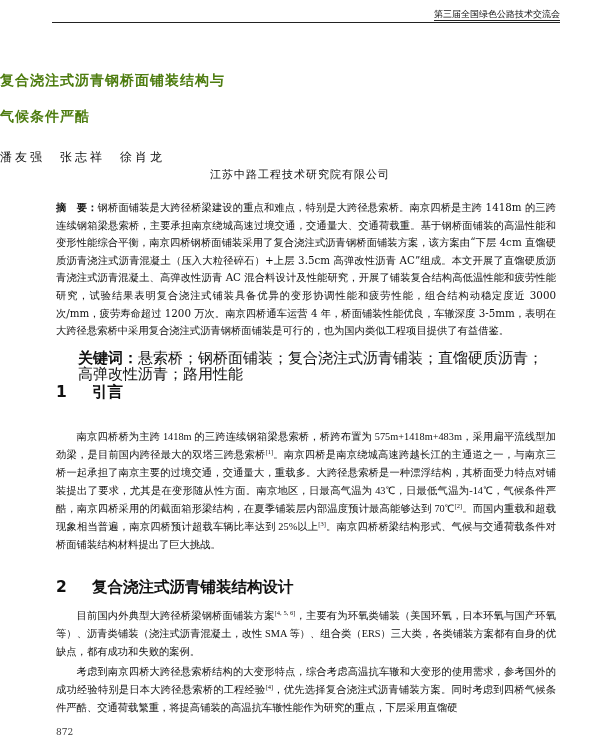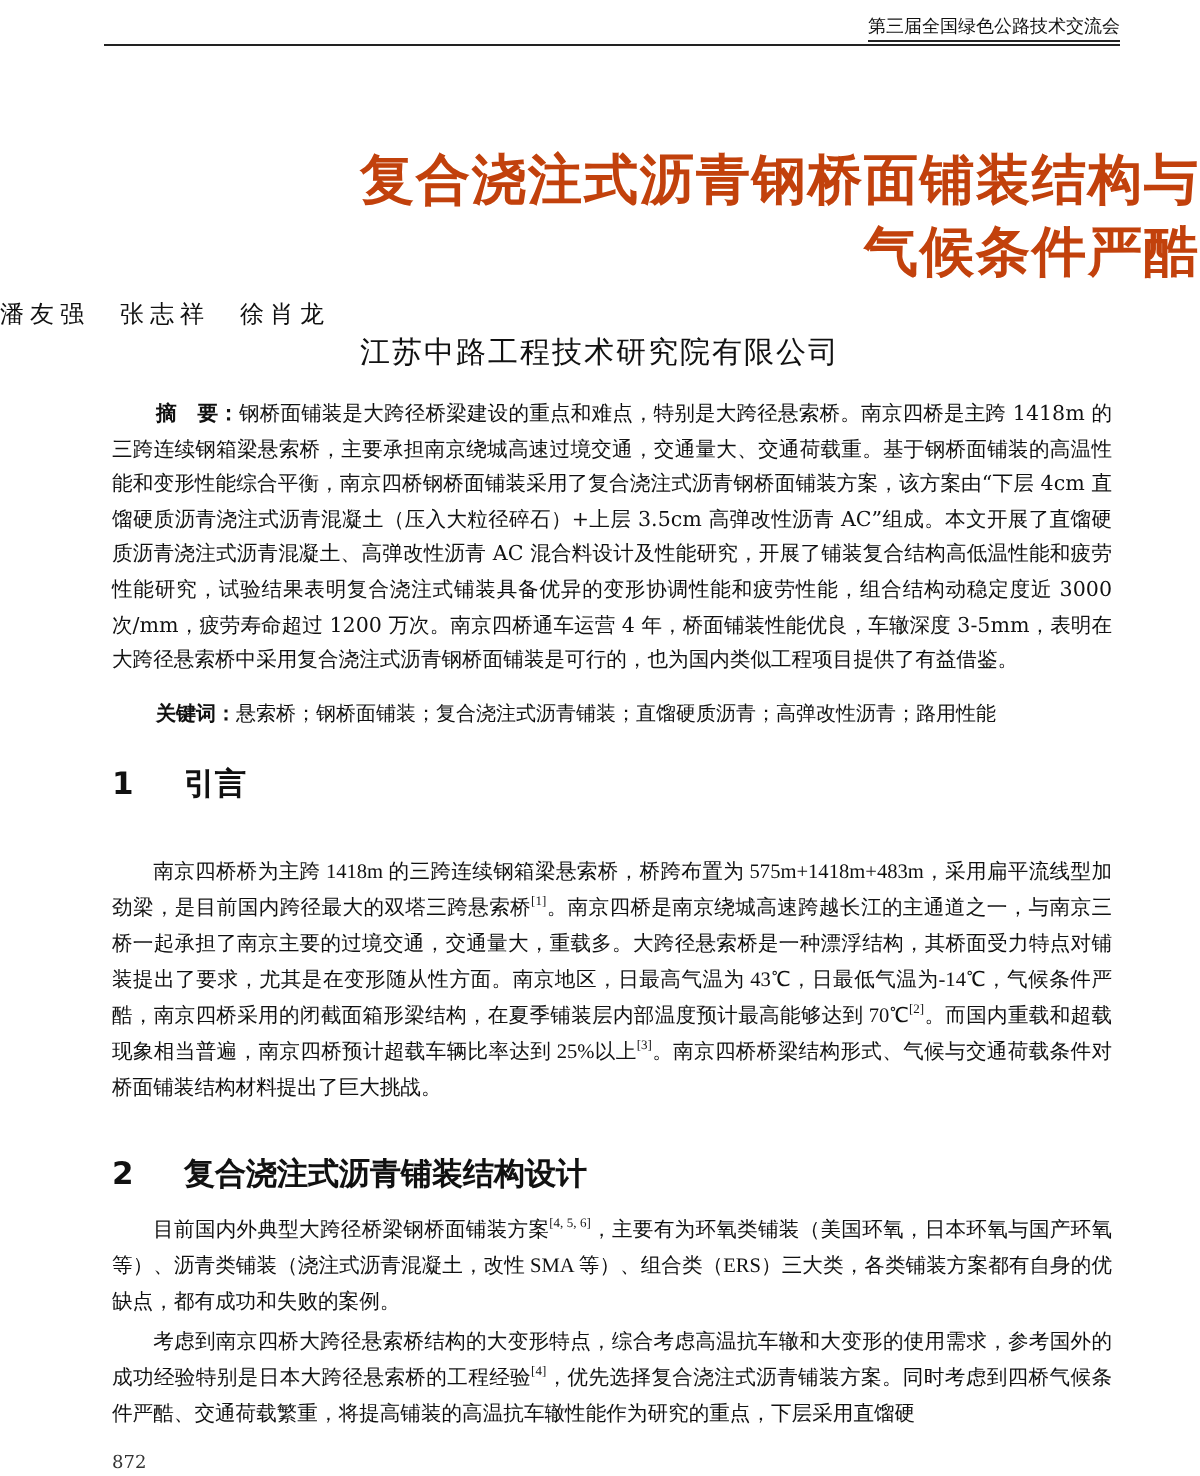--- a/index.html
+++ b/index.html
@@ -1,34 +1,34 @@
 <!DOCTYPE html>
 <html><head>
 <meta charset="utf-8">
 <style>
   html, body { margin: 0; padding: 0; background: #fff; }
   body { width: 600px; height: 738px; position: relative; overflow: hidden;
          font-family: "DejaVu Serif", "Liberation Serif", serif; color: #111; }
   .header { position: absolute; left: 52px; top: 8px; right: 40px; height: 14px;
             border-bottom: 1.5px solid #222; font-size: 9px; line-height: 12px; text-align: right; }
   .header .txt { display: inline-block; border-bottom: 1px solid #222; }
-  .title { position: absolute; left: 0; right: 0; text-align: right;
-           font-family: "DejaVu Sans", sans-serif; font-weight: bold; font-size: 27px;
-           letter-spacing: 1px; color: #c2410c; }
+  .title { position: absolute; left: 0; right: 0; text-align: left;
+           font-family: "DejaVu Sans", sans-serif; font-weight: bold; font-size: 14px;
+           letter-spacing: 1px; color: #4d7c0f; }
   .t1 { top: 72px; }
   .t2 { top: 108px; }
   .authors { position: absolute; left: 0; right: 0; top: 149px; text-align: left;
              font-size: 12px; letter-spacing: 3px; }
   .affil { position: absolute; left: 0; right: 0; top: 167px; text-align: center;
-           font-size: 15px; letter-spacing: 1px; }
+           font-size: 11px; letter-spacing: 1px; }
   .abstract { position: absolute; left: 56px; right: 44px; top: 199px;
               font-size: 10.3px; line-height: 17.6px; text-align: justify; }
-  .abstract .lbl { font-weight: bold; margin-left: 22px; }
+  .abstract .lbl { font-weight: bold; }
   .keywords { position: absolute; left: 78px; right: 44px; top: 350px;
-              font-size: 10px; line-height: 16px; }
+              font-size: 15px; line-height: 16px; }
   .keywords .lbl { font-weight: bold; }
   .h1 { position: absolute; left: 56px; font-family: "DejaVu Sans", sans-serif;
         font-size: 15.5px; font-weight: bold; }
   .h1 .num { display: inline-block; width: 36px; }
   .s1 { top: 382px; }
   .s2 { top: 577px; }
   .para { position: absolute; left: 56px; right: 44px; font-size: 10.3px;
           line-height: 18px; text-align: justify; text-indent: 2em;
           font-family: "Liberation Serif", serif; }
   .p1 { top: 428px; }

